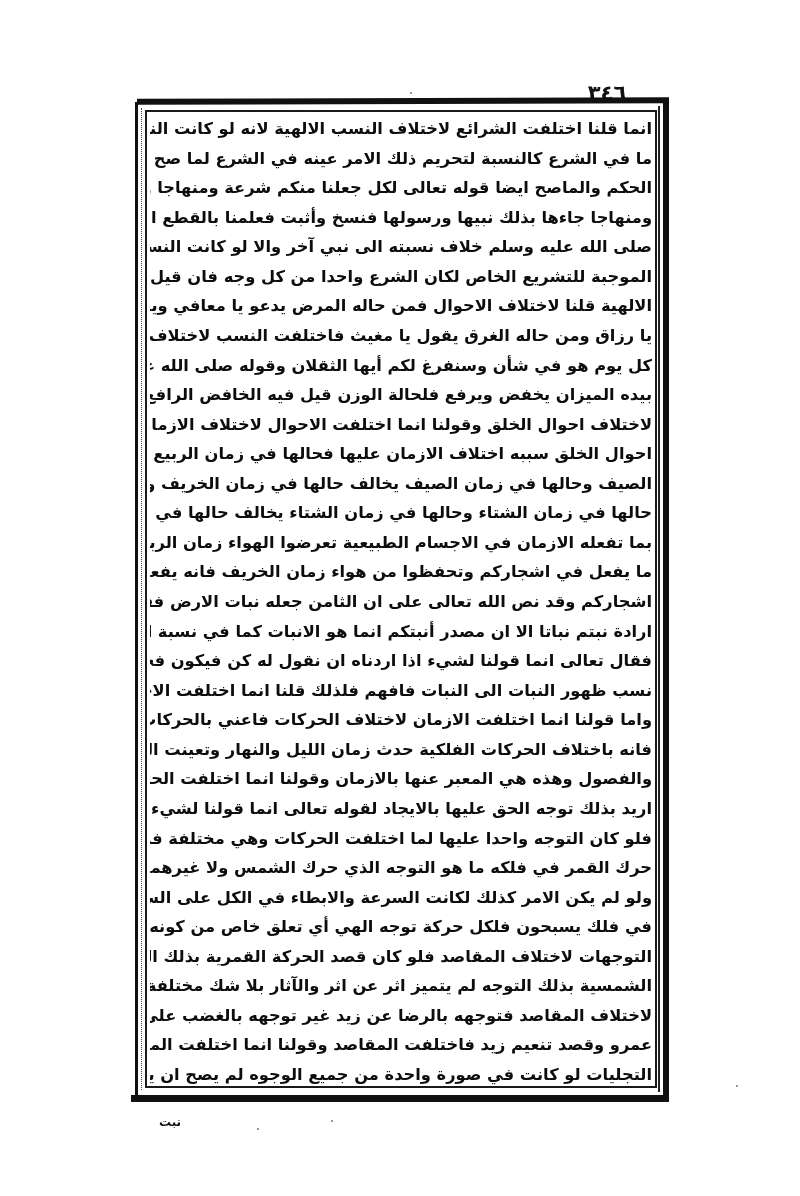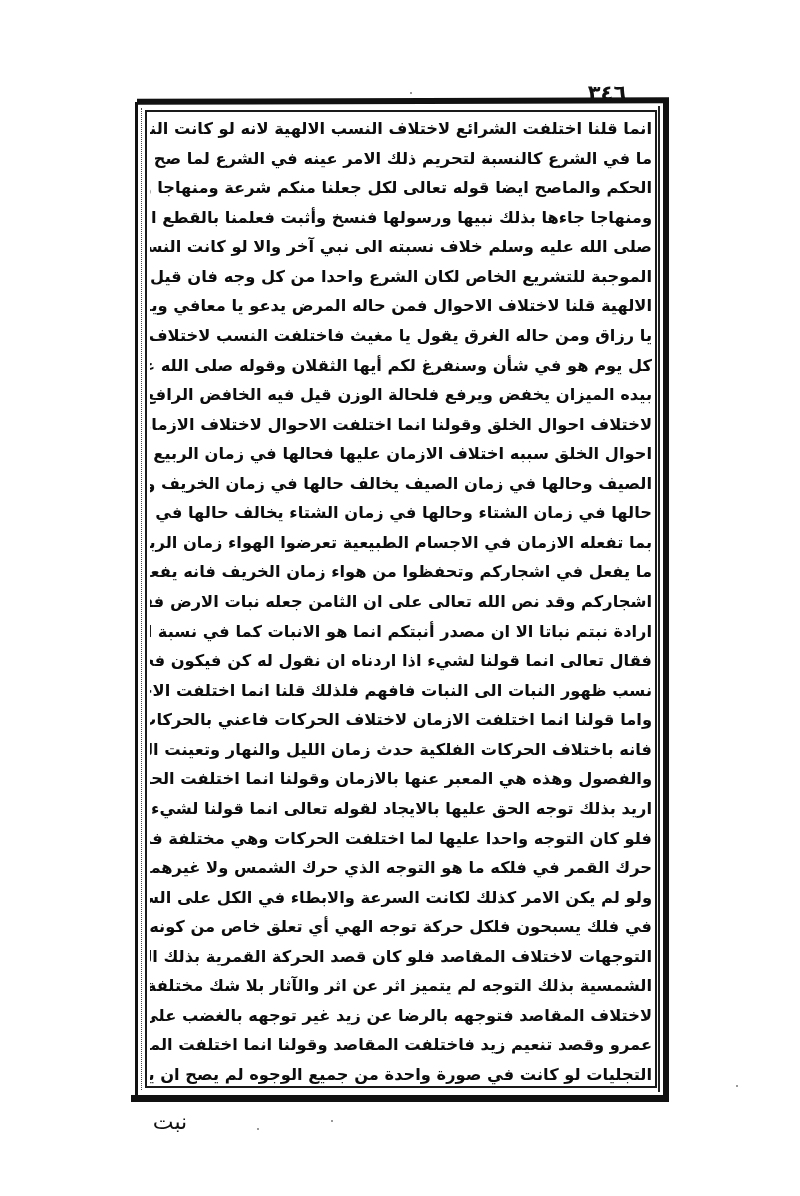--- a/index.html
+++ b/index.html
@@ -29,21 +29,21 @@
     position: absolute; left: 150px; top: 114px; width: 502px; height: 976px;
     direction: rtl; font-family: "DejaVu Sans", sans-serif;
   }
   .line {
     height: 37.4px; line-height: 37.4px; font-size: 16.4px; color: #0d0d0d;
     white-space: nowrap; overflow: hidden; text-align: justify; text-align-last: justify;
     font-weight: bold; letter-spacing: -0.6px;
   }
   .catchword {
     position: absolute; left: 152px; top: 1108px; width: 36px; height: 28px;
-    font-size: 22px; font-weight: normal; color: #111; direction: rtl; text-align: center; line-height: 28px;
+    font-size: 12px; font-weight: bold; color: #111; direction: rtl; text-align: center; line-height: 28px;
   }
   .speck { position: absolute; width: 2px; height: 2px; background: #777; border-radius: 1px; }
 </style>
 </head>
 <body>
 
 <div>
 
   <div class="page-number">٣٤٦</div>
 

